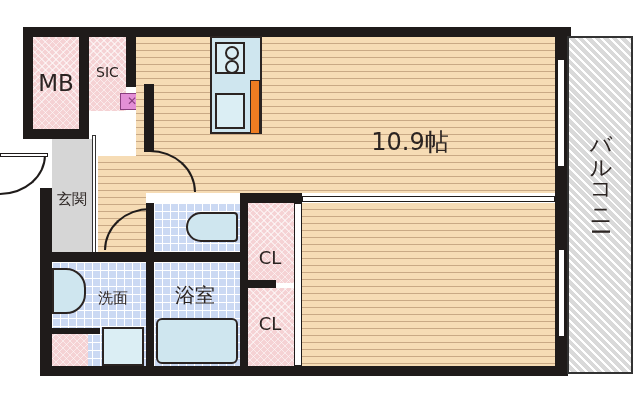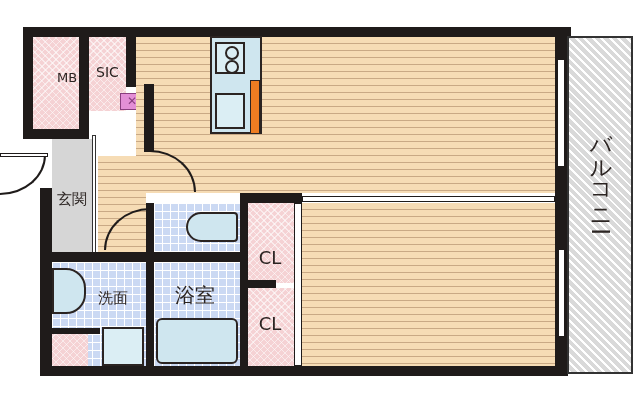--- a/index.html
+++ b/index.html
@@ -25,34 +25,35 @@
   <div class="abs wall" style="left:40px;top:366px;width:528px;height:10px;"></div>
   <div class="abs wall" style="left:555px;top:27px;width:12px;height:349px;"></div>
 
   <div class="abs pink" style="left:33px;top:37px;width:46px;height:92px;"></div>
   <div class="abs wall" style="left:79px;top:37px;width:10px;height:102px;"></div>
   <div class="abs wall" style="left:23px;top:129px;width:66px;height:10px;"></div>
   <div class="abs pink" style="left:89px;top:37px;width:37px;height:74px;"></div>
   <div class="abs wall" style="left:126px;top:37px;width:10px;height:50px;"></div>
   <div class="abs wall" style="left:136px;top:84px;width:18px;height:72px;"></div>
   <div class="abs" style="left:120px;top:93px;width:24px;height:17px;background:#e38fd6;border:1px solid #8a3f7f;text-align:center;font-size:12px;line-height:15px;color:#8a3f7f;">✕</div>
-  <div class="label" style="left:33px;top:70px;width:46px;font-size:13px;padding-left:11px;">MB</div>
+  <div class="label" style="left:33px;top:70px;width:46px;font-size:23px;">MB</div>
   <div class="label" style="left:89px;top:64px;width:37px;font-size:14px;">SIC</div>
 
   <div class="abs gray" style="left:52px;top:139px;width:40px;height:113px;"></div>
   <div class="abs" style="left:0px;top:155px;width:46px;height:40px;border:2px solid #1f1b1a;border-left:none;border-top:none;border-bottom-right-radius:46px 40px;background:#fff;"></div>
   <div class="abs" style="left:0px;top:153px;width:48px;height:4px;background:#fff;border:1.5px solid #1f1b1a;"></div>
   <div class="label" style="left:52px;top:190px;width:40px;font-size:15px;">玄関</div>
 
   <div class="abs floor" style="left:98px;top:156px;width:48px;height:96px;"></div>
   <div class="abs" style="left:92px;top:135px;width:4px;height:120px;background:#fff;border:1px solid #333;"></div>
 
   <div class="abs floor" style="left:136px;top:37px;width:419px;height:156px;"></div>
   <div class="abs wall" style="left:144px;top:84px;width:10px;height:68px;"></div>
   <div class="abs" style="left:150px;top:150px;width:46px;height:42px;border:2px solid #1f1b1a;border-left:none;border-bottom:none;border-top-right-radius:46px 42px;"></div>
+  <div class="label" style="left:350px;top:126px;width:120px;font-size:24px;">10.9帖</div>
 
   <div class="fixture" style="left:210px;top:36px;width:52px;height:98px;background:#cfe6ef;"></div>
   <div class="abs" style="left:215px;top:42px;width:30px;height:32px;border:2px solid #2b2422;background:#dbeef4;">
     <div style="position:absolute;left:8px;top:2px;width:10px;height:10px;border:2px solid #2b2422;border-radius:50%;"></div>
     <div style="position:absolute;left:8px;top:16px;width:10px;height:10px;border:2px solid #2b2422;border-radius:50%;"></div>
   </div>
   <div class="abs" style="left:215px;top:93px;width:30px;height:36px;border:2px solid #2b2422;background:#dbeef4;"></div>
   <div class="abs" style="left:250px;top:80px;width:10px;height:54px;background:#ee7d22;border:1px solid #2b2422;"></div>
 
   <div class="abs wall" style="left:240px;top:193px;width:62px;height:10px;"></div>

